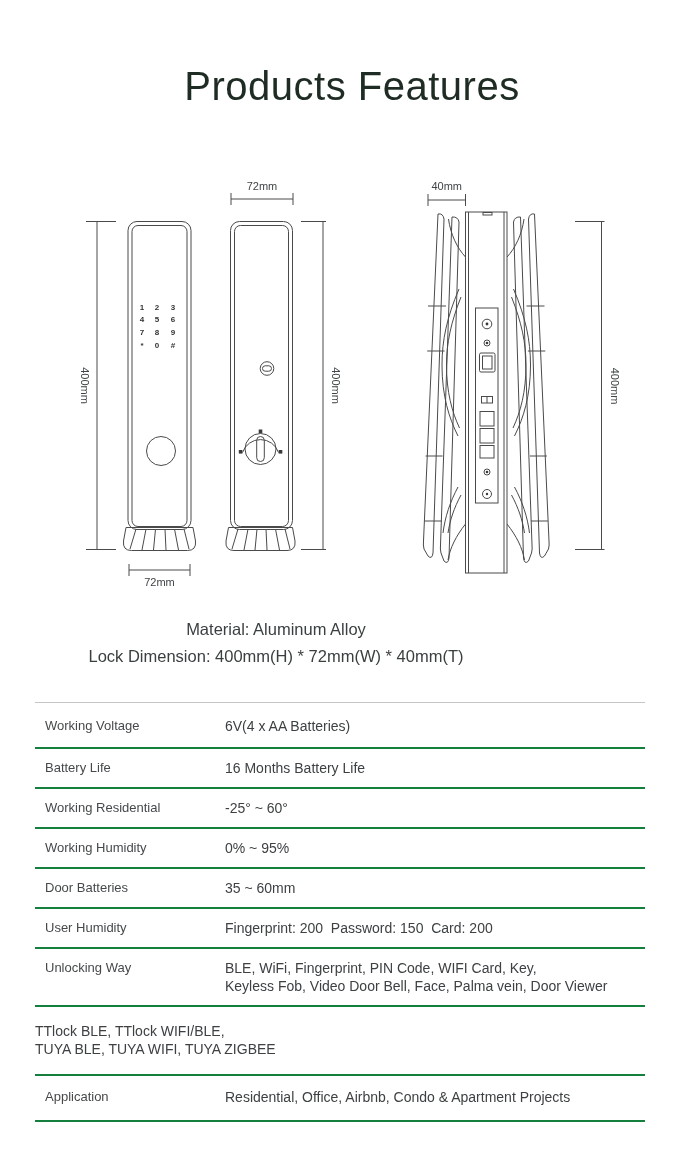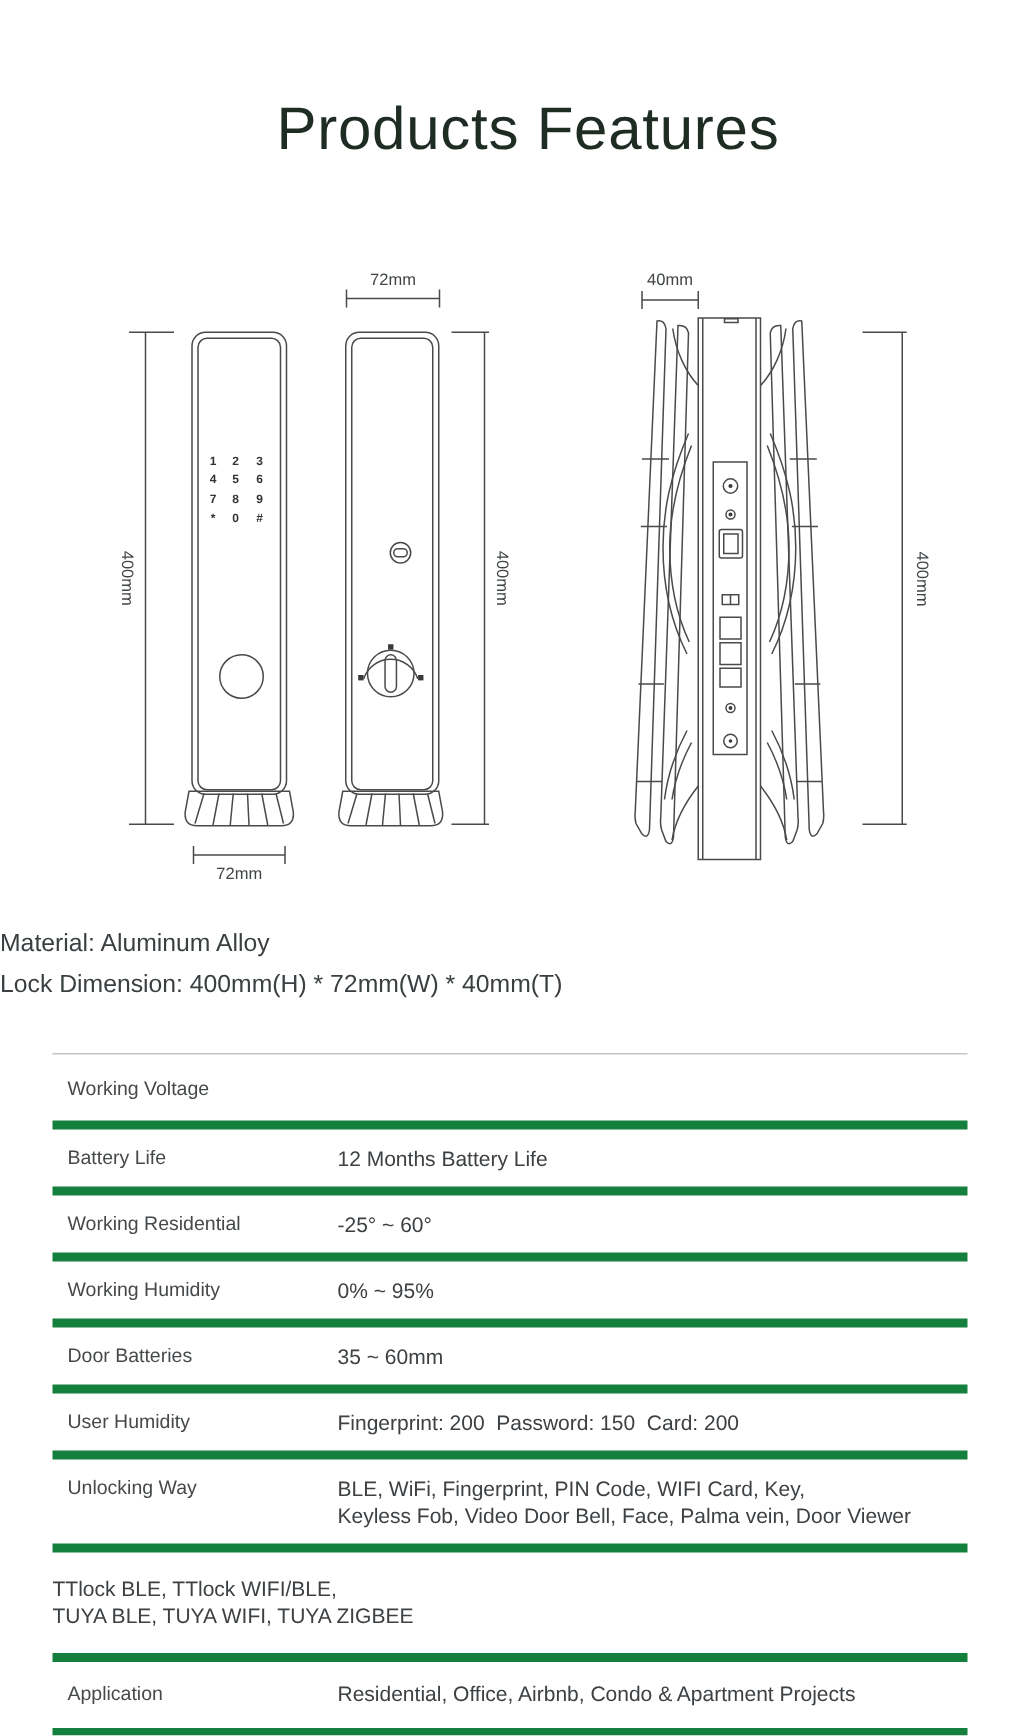--- a/index.html
+++ b/index.html
@@ -7,25 +7,25 @@
         font-family:"Liberation Sans","DejaVu Sans",sans-serif;}
   .title{position:absolute;top:52px;left:0;width:680px;margin:12px;text-align:center;
          font-size:40px;font-weight:400;letter-spacing:0.5px;color:#1e2c24;}
   .drawings{position:absolute;top:160px;left:0;width:680px;height:430px;}
   .drawings svg{display:block;}
   .dim-label{font-family:"Liberation Sans","DejaVu Sans",sans-serif;font-size:11px;fill:#3f4446;}
   .keypad-digit{font-family:"Liberation Sans","DejaVu Sans",sans-serif;font-size:8px;fill:#333;font-weight:bold;}
   .ln{stroke:#4a4a4a;stroke-width:1;fill:none;}
   .ln-f{stroke:#4a4a4a;stroke-width:1;fill:#ffffff;}
   .dot{fill:#3a3a3a;stroke:none;}
-  .material{position:absolute;top:616px;left:0;width:552px;
+  .material{position:absolute;top:616px;left:0;width:552px;text-align:center;
             font-size:16.5px;line-height:27px;color:#3a3f41;}
   .material p{margin:0;}
   .spec-table{position:absolute;top:702px;left:35px;width:610px;border-top:1px solid #c5c5c5;}
-  .spec-row{display:flex;align-items:flex-start;border-bottom:6px solid #15803d;padding:10px 0;}
+  .spec-row{display:flex;align-items:flex-start;border-bottom:2px solid #15803d;padding:10px 0;}
   .spec-row.row-first{padding:14px 0 12px;}
   .spec-row.row-xtall{padding:15px 0 16px;}
   .spec-row.row-last{padding:12px 0 14px;}
   .spec-label{width:190px;box-sizing:border-box;padding-left:10px;flex:none;
               font-size:13px;line-height:18px;color:#46494b;white-space:pre-wrap;}
   .spec-value{flex:1;font-size:14px;line-height:18px;color:#3d4144;white-space:pre-wrap;}
 </style>
 </head>
 <body>
 
@@ -143,24 +143,25 @@
   </div>
 
   <div class="material">
     <p>Material: Aluminum Alloy</p>
     <p>Lock Dimension: 400mm(H) * 72mm(W) * 40mm(T)</p>
   </div>
 
   <div class="spec-table">
     <div class="spec-row row-first">
       <div class="spec-label">Working Voltage</div>
+      <div class="spec-value">6V(4 x AA Batteries)</div>
     </div>
     <div class="spec-row">
       <div class="spec-label">Battery Life</div>
-      <div class="spec-value">12 Months Battery Life</div>
+      <div class="spec-value">16 Months Battery Life</div>
     </div>
     <div class="spec-row">
       <div class="spec-label">Working Residential</div>
       <div class="spec-value">-25° ~ 60°</div>
     </div>
     <div class="spec-row">
       <div class="spec-label">Working Humidity</div>
       <div class="spec-value">0% ~ 95%</div>
     </div>
     <div class="spec-row">

